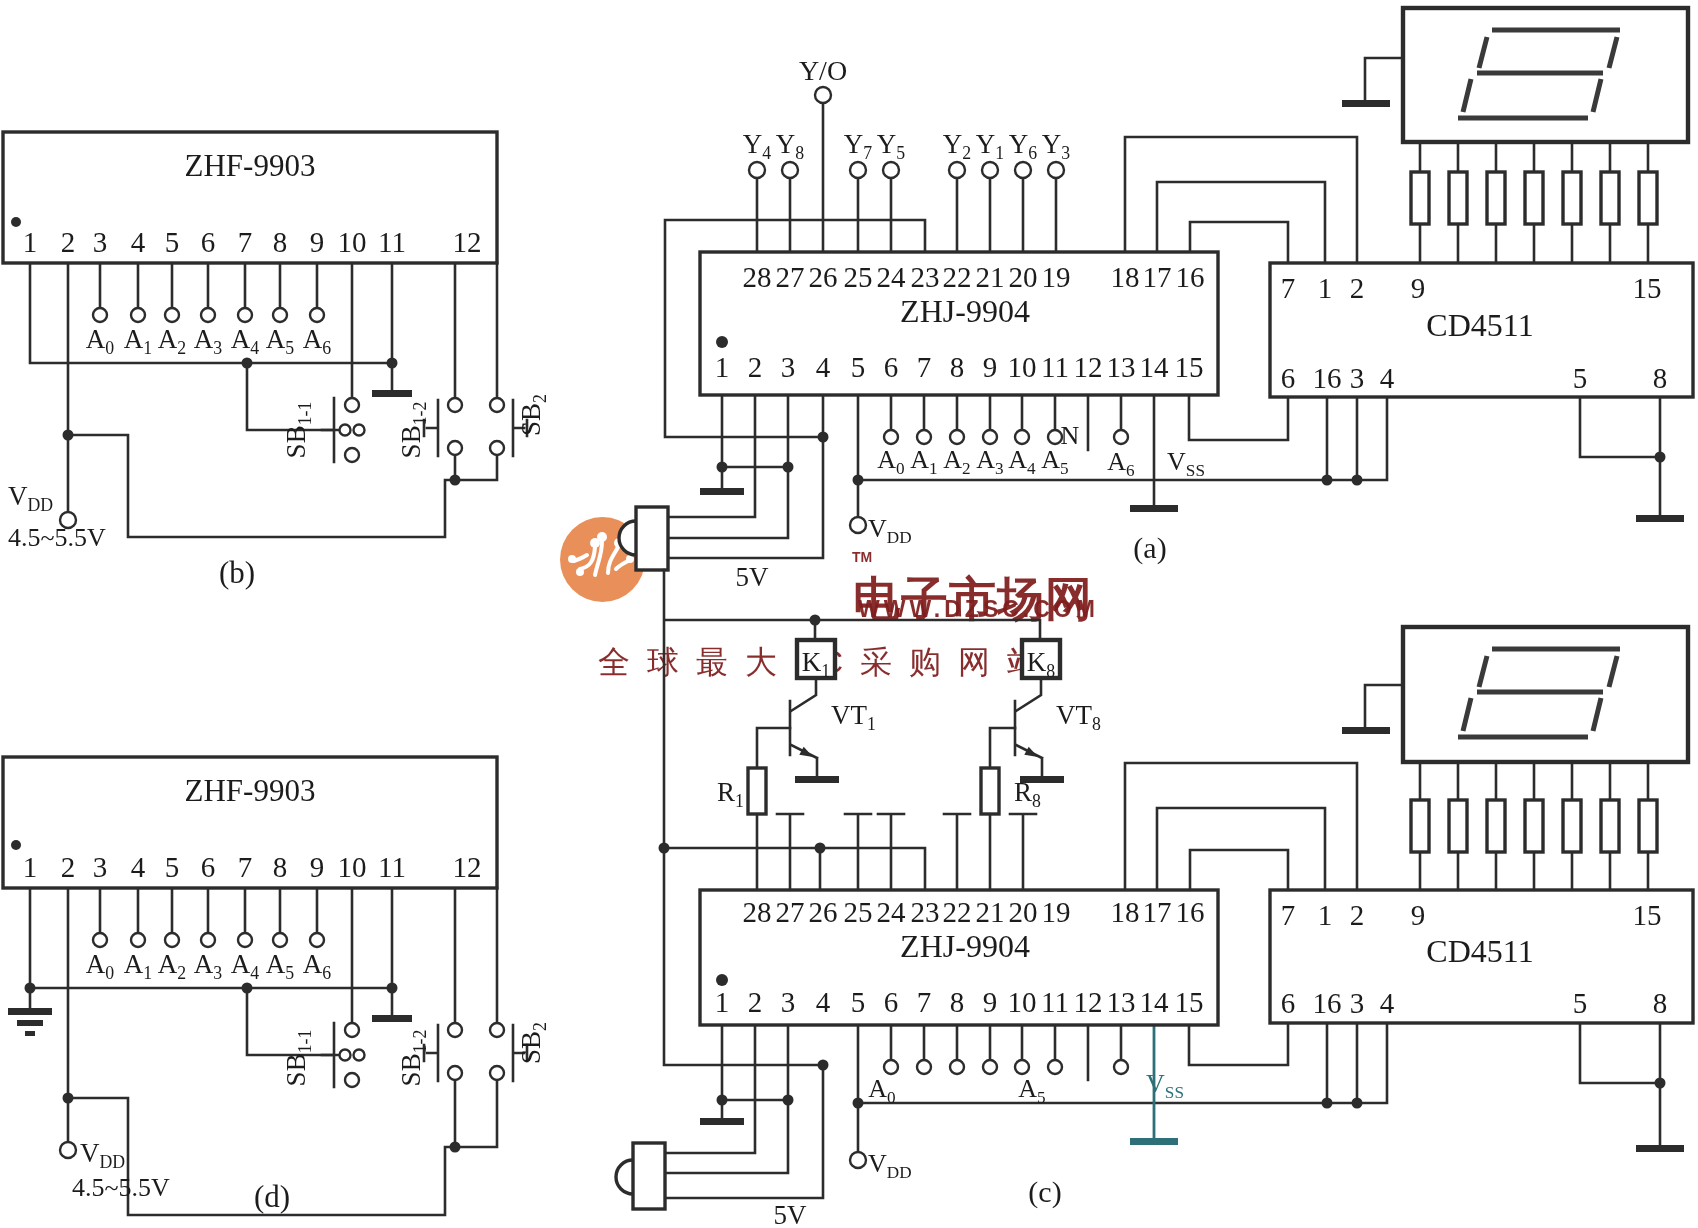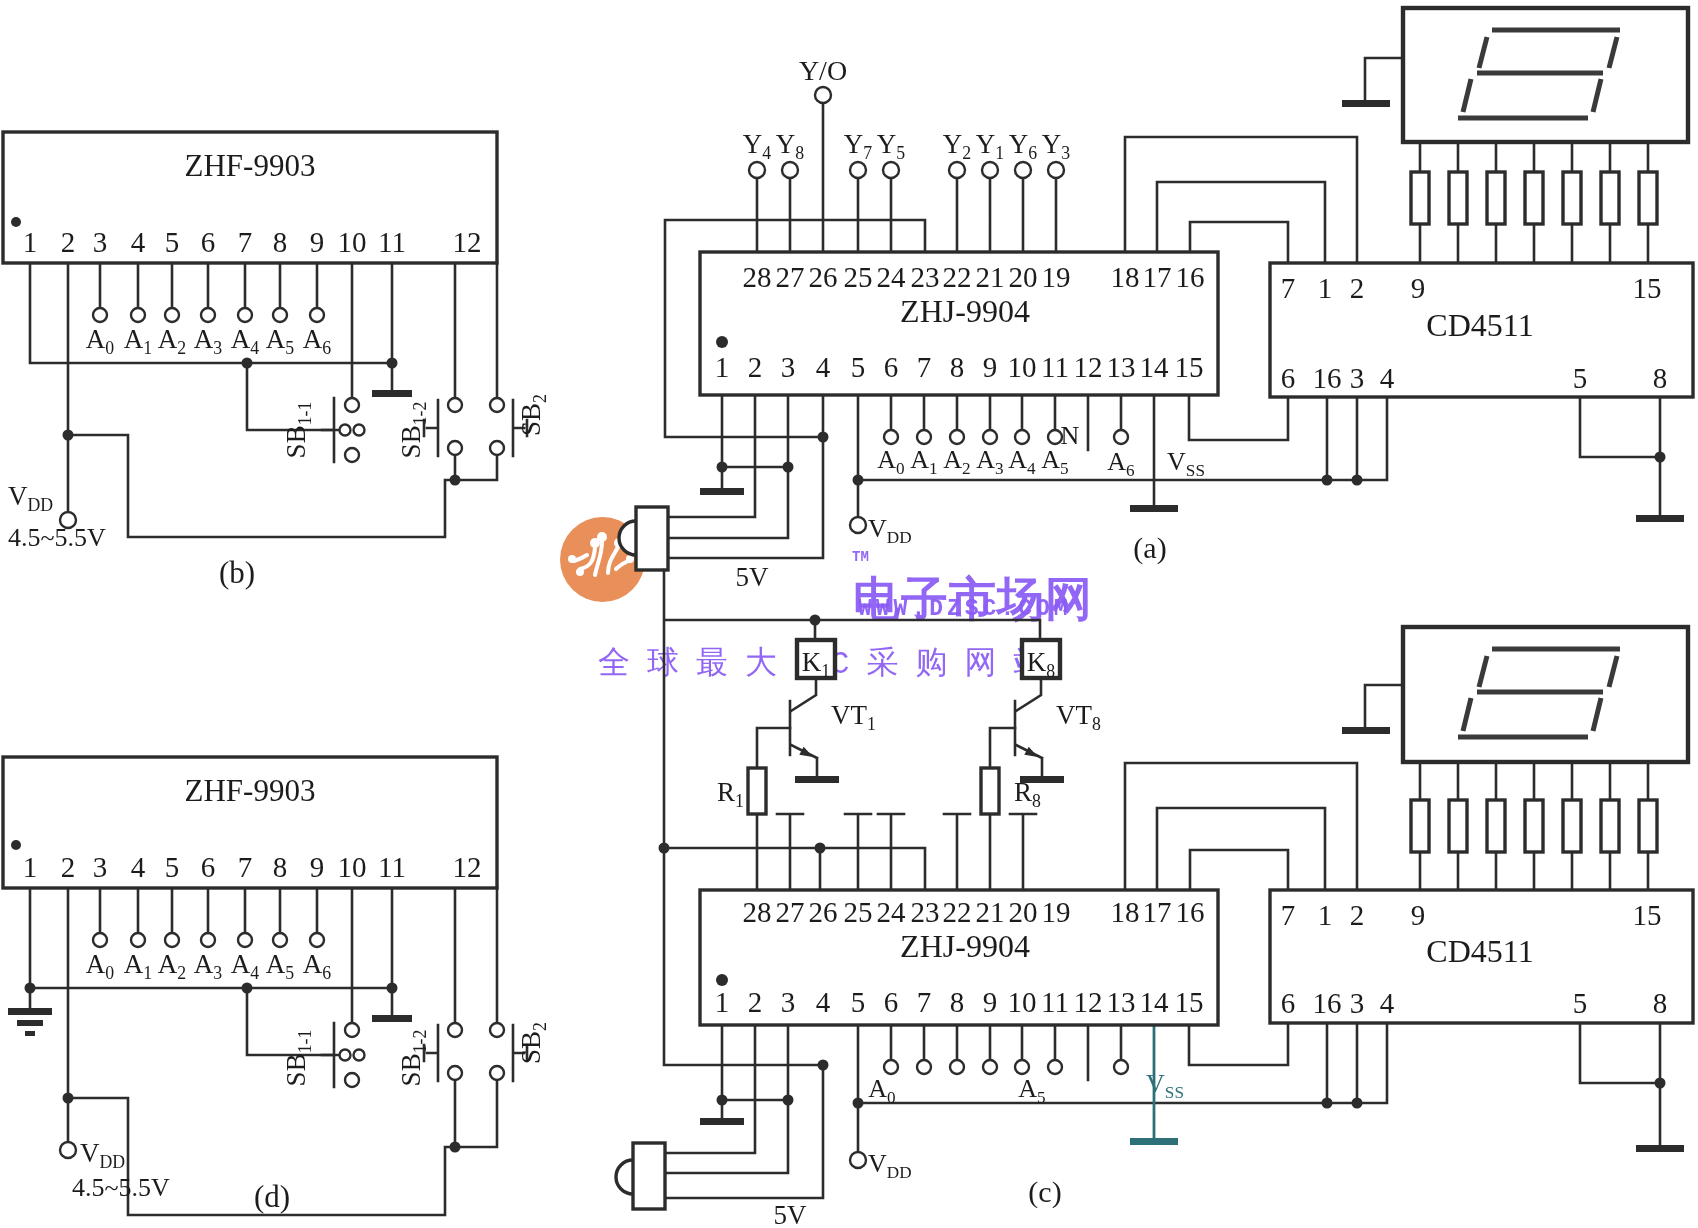--- a/index.html
+++ b/index.html
@@ -1,18 +1,18 @@
 <!DOCTYPE html>
 <html><head>
 <meta charset="utf-8">
 <style>
   html,body{margin:0;padding:0;background:#f2f2f2;}
   #page{position:relative;width:1698px;height:1228px;background:#ffffff;overflow:hidden;}
   
-  .wm{position:absolute;color:#8b5cf6;font-family:Liberation Mono, monospace;font-weight:bold;z-index:1;opacity:.93;white-space:nowrap;}
+  .wm{position:absolute;color:#7f1d1d;font-family:Liberation Sans, sans-serif;font-weight:bold;z-index:1;opacity:.93;white-space:nowrap;}
   #wm-logo{left:560px;top:517px;width:85px;height:85px;border-radius:50%;background:#e8884e;}
   #wm-brand{left:700px;top:560px;font-size:72px;letter-spacing:2px;}
   #wm-tm{left:852px;top:549px;font-size:14px;}
   #wm-title{left:853px;top:568px;font-size:47px;letter-spacing:1px;}
   #wm-url{left:858px;top:596px;font-size:23px;letter-spacing:4px;}
   #wm-tagline{left:598px;top:641px;font-size:32px;font-weight:normal;letter-spacing:17px;}
   
   svg#schem{position:absolute;left:0;top:0;z-index:2;}
   svg text{font-family:"Liberation Serif",serif;fill:#1c1c1c;}
   .tc{text-anchor:middle}.ts{text-anchor:start}

